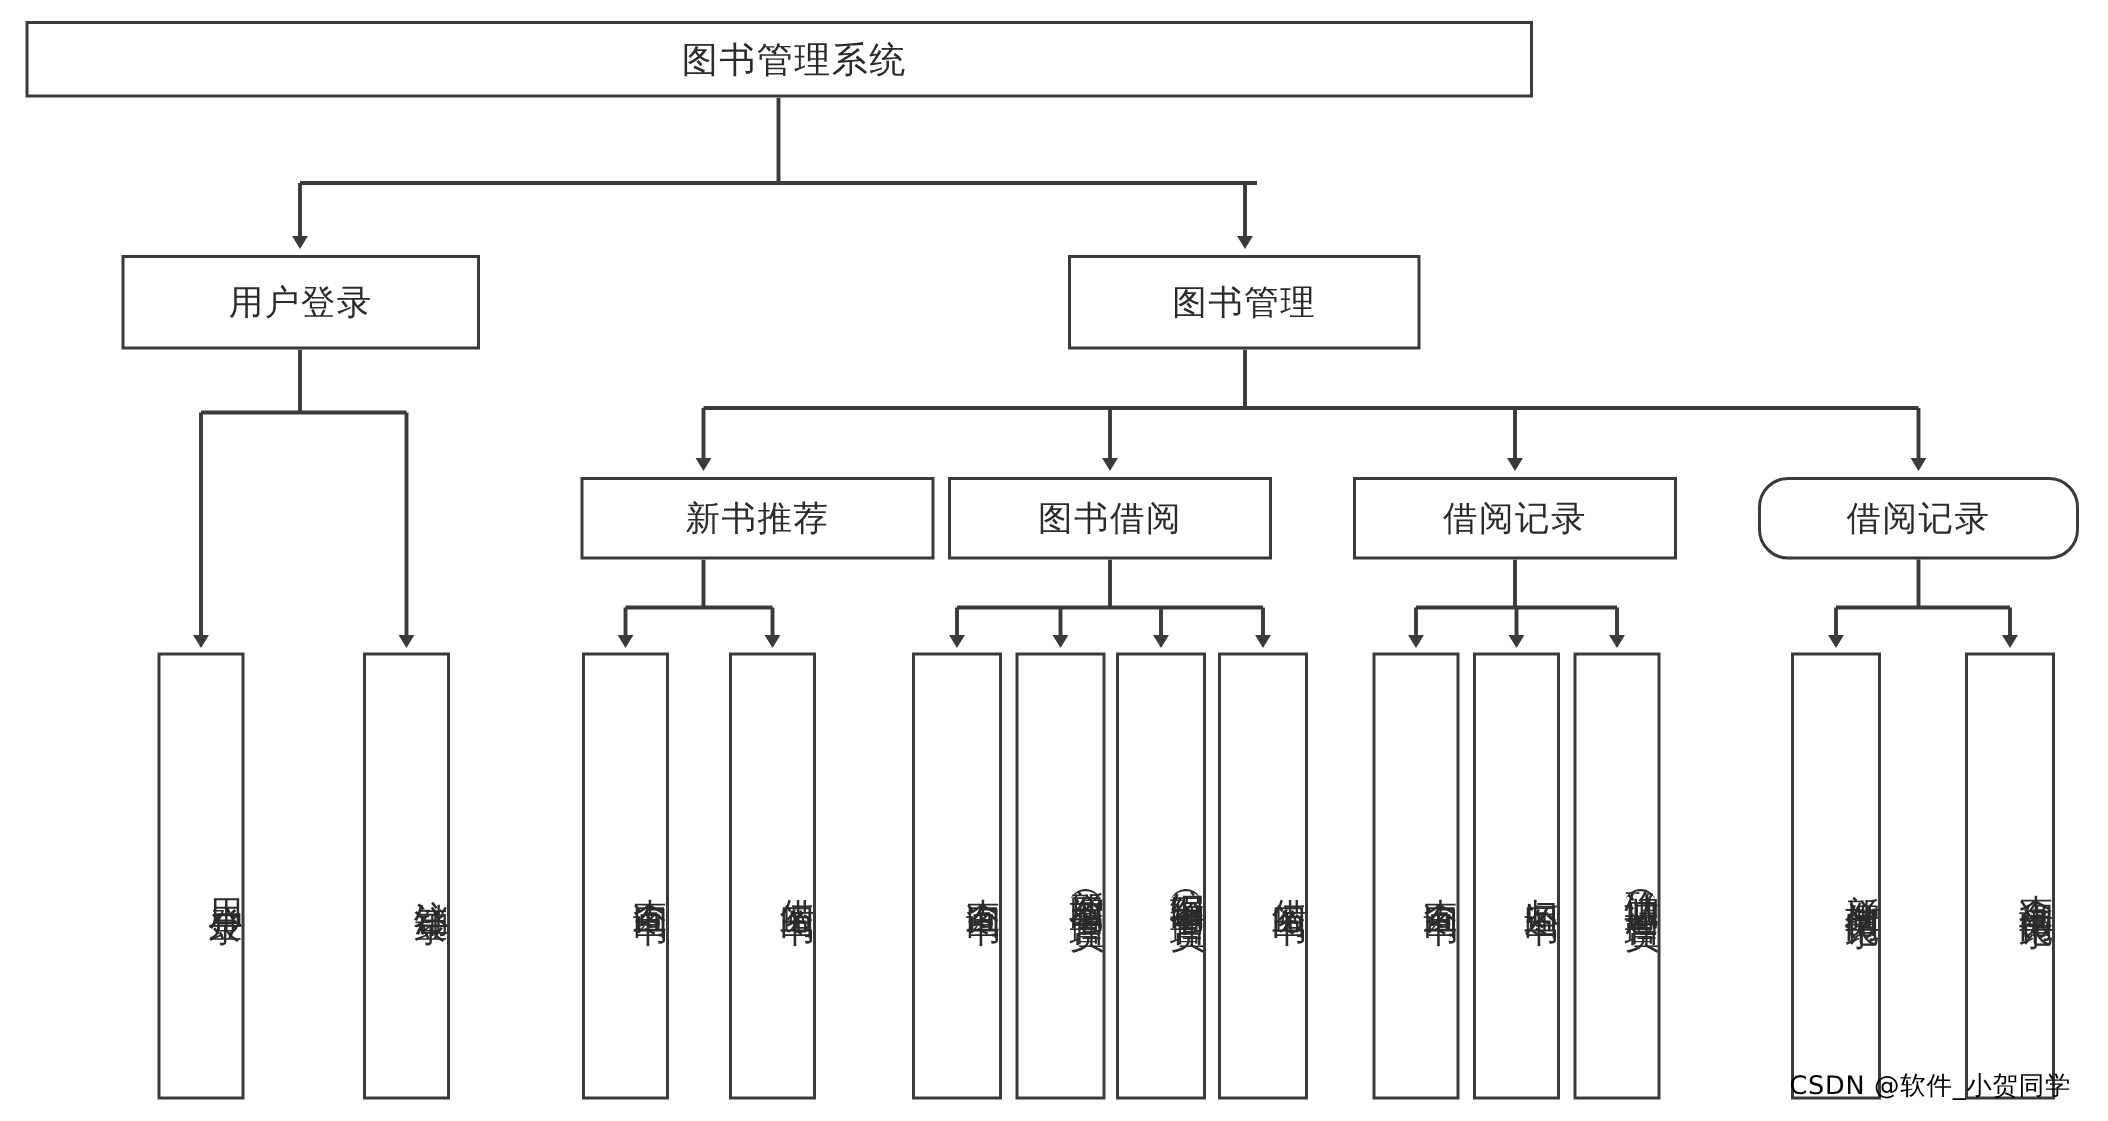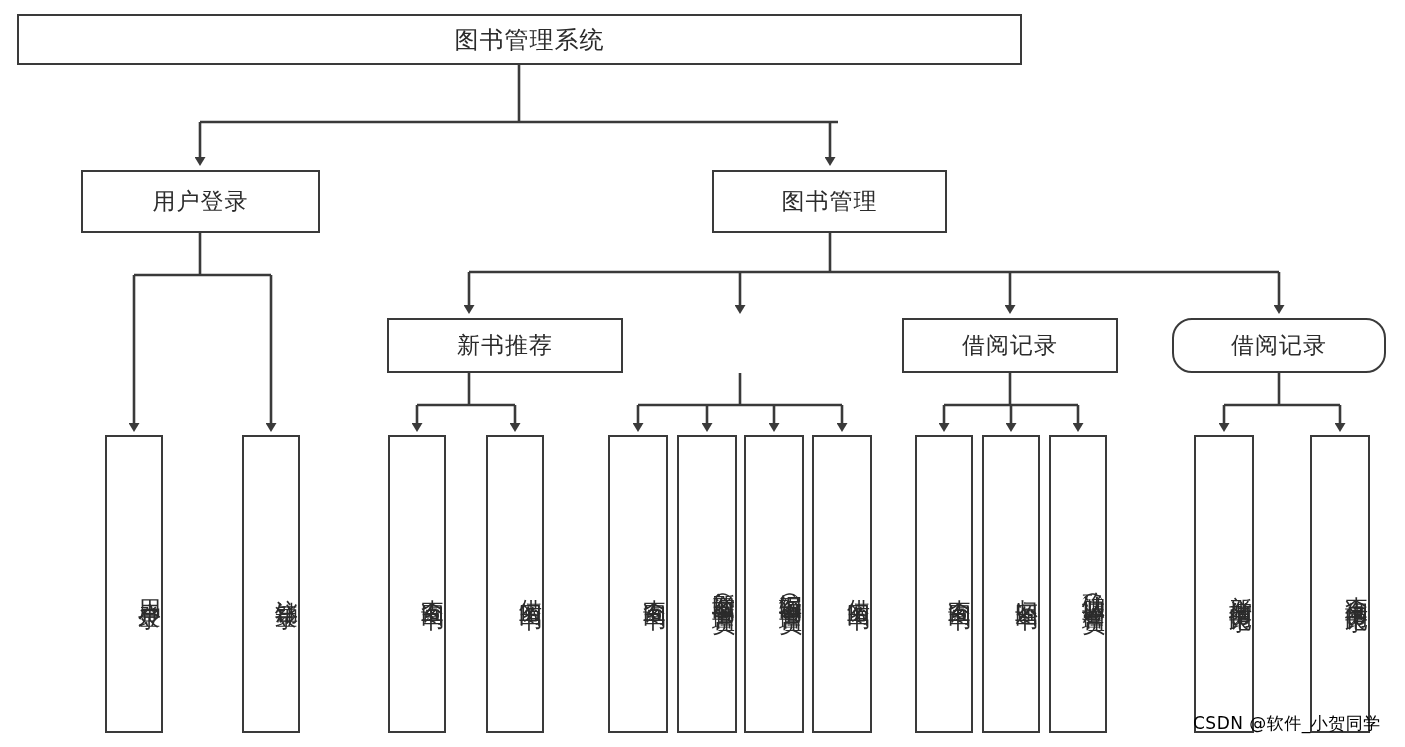--- a/index.html
+++ b/index.html
@@ -129,20 +129,23 @@
   <div class="node horiz" style="left:81px; top:170px; width:239px; height:63px;">
     <span>用户登录</span>
   </div>
   <div class="node horiz" style="left:712px; top:170px; width:235px; height:63px;">
     <span>图书管理</span>
   </div>
 
   <div class="node horiz" style="left:361px; top:318px; width:236px; height:55px;margin-left:26px;">
     <span>新书推荐</span>
   </div>
+  <div class="node horiz" style="left:632px; top:318px; width:216px; height:55px;">
+    <span>图书借阅</span>
+  </div>
   <div class="node horiz" style="left:902px; top:318px; width:216px; height:55px;">
     <span>借阅记录</span>
   </div>
   <div class="node horiz" style="left:1172px; top:318px; width:214px; height:55px;border-radius:20px;">
     <span>借阅记录</span>
   </div>
 
   <div class="node vert" style="left:105px; top:435px; width:58px; height:298px;">
     <span class="vtext">用户登录</span>
   </div>

